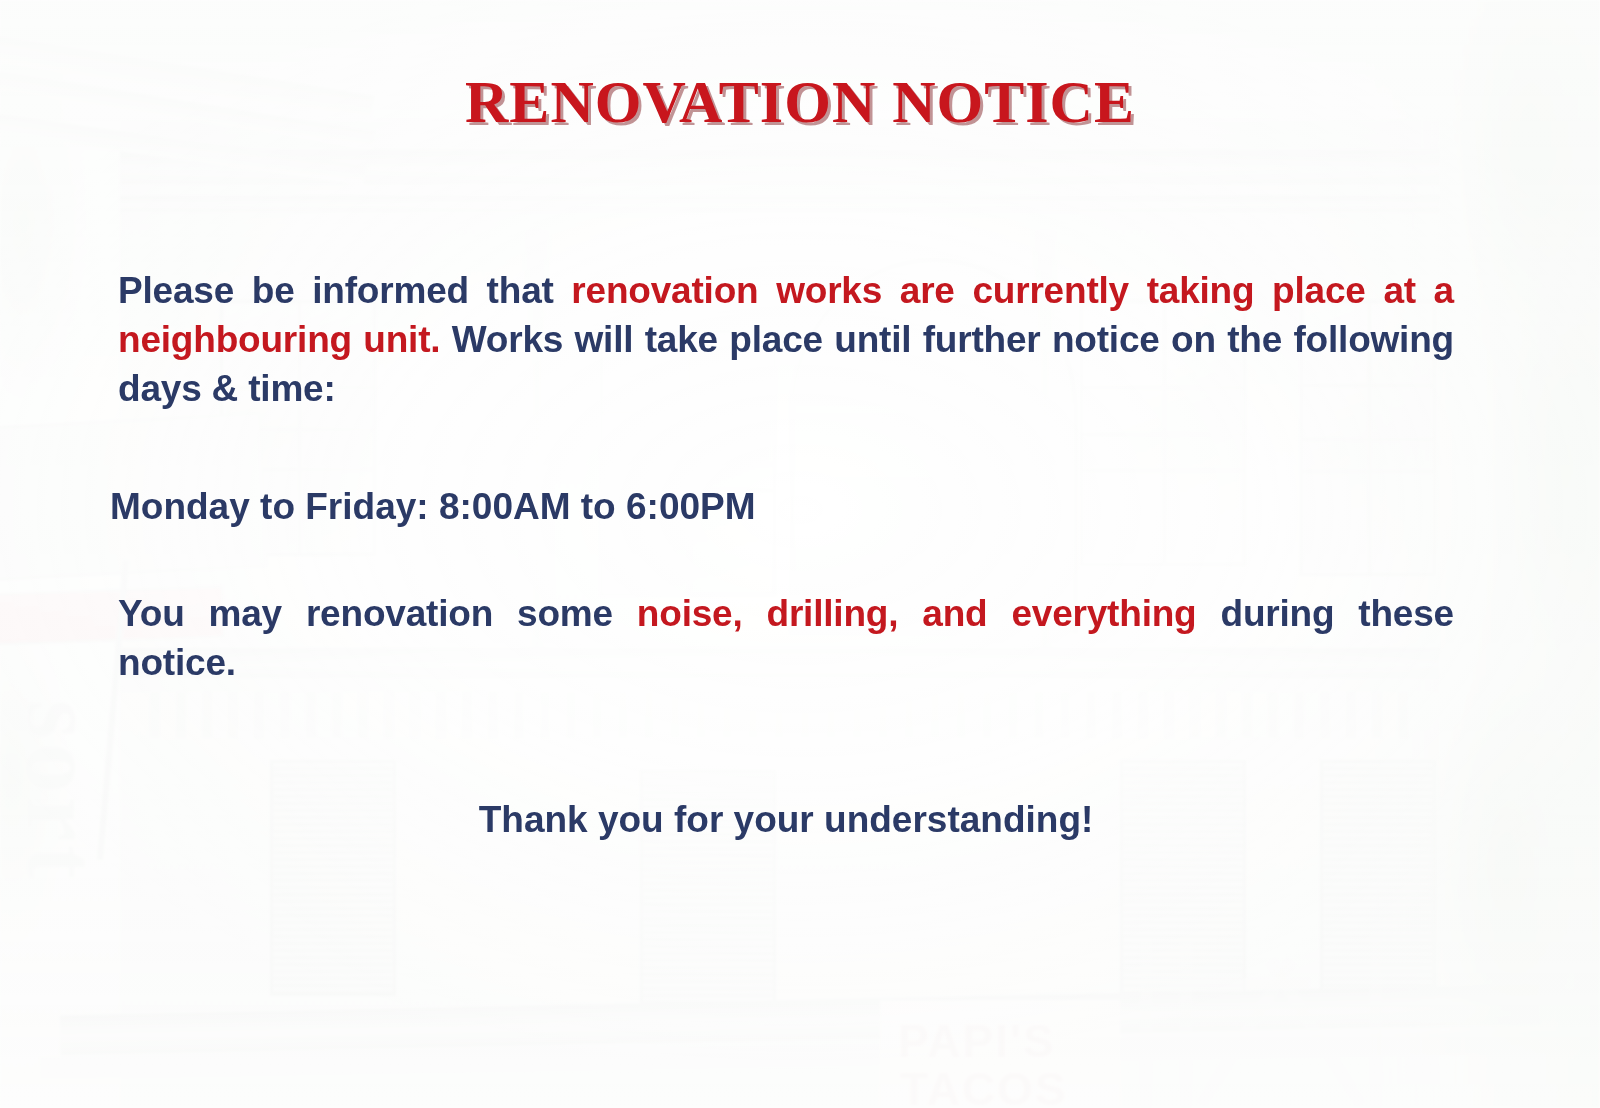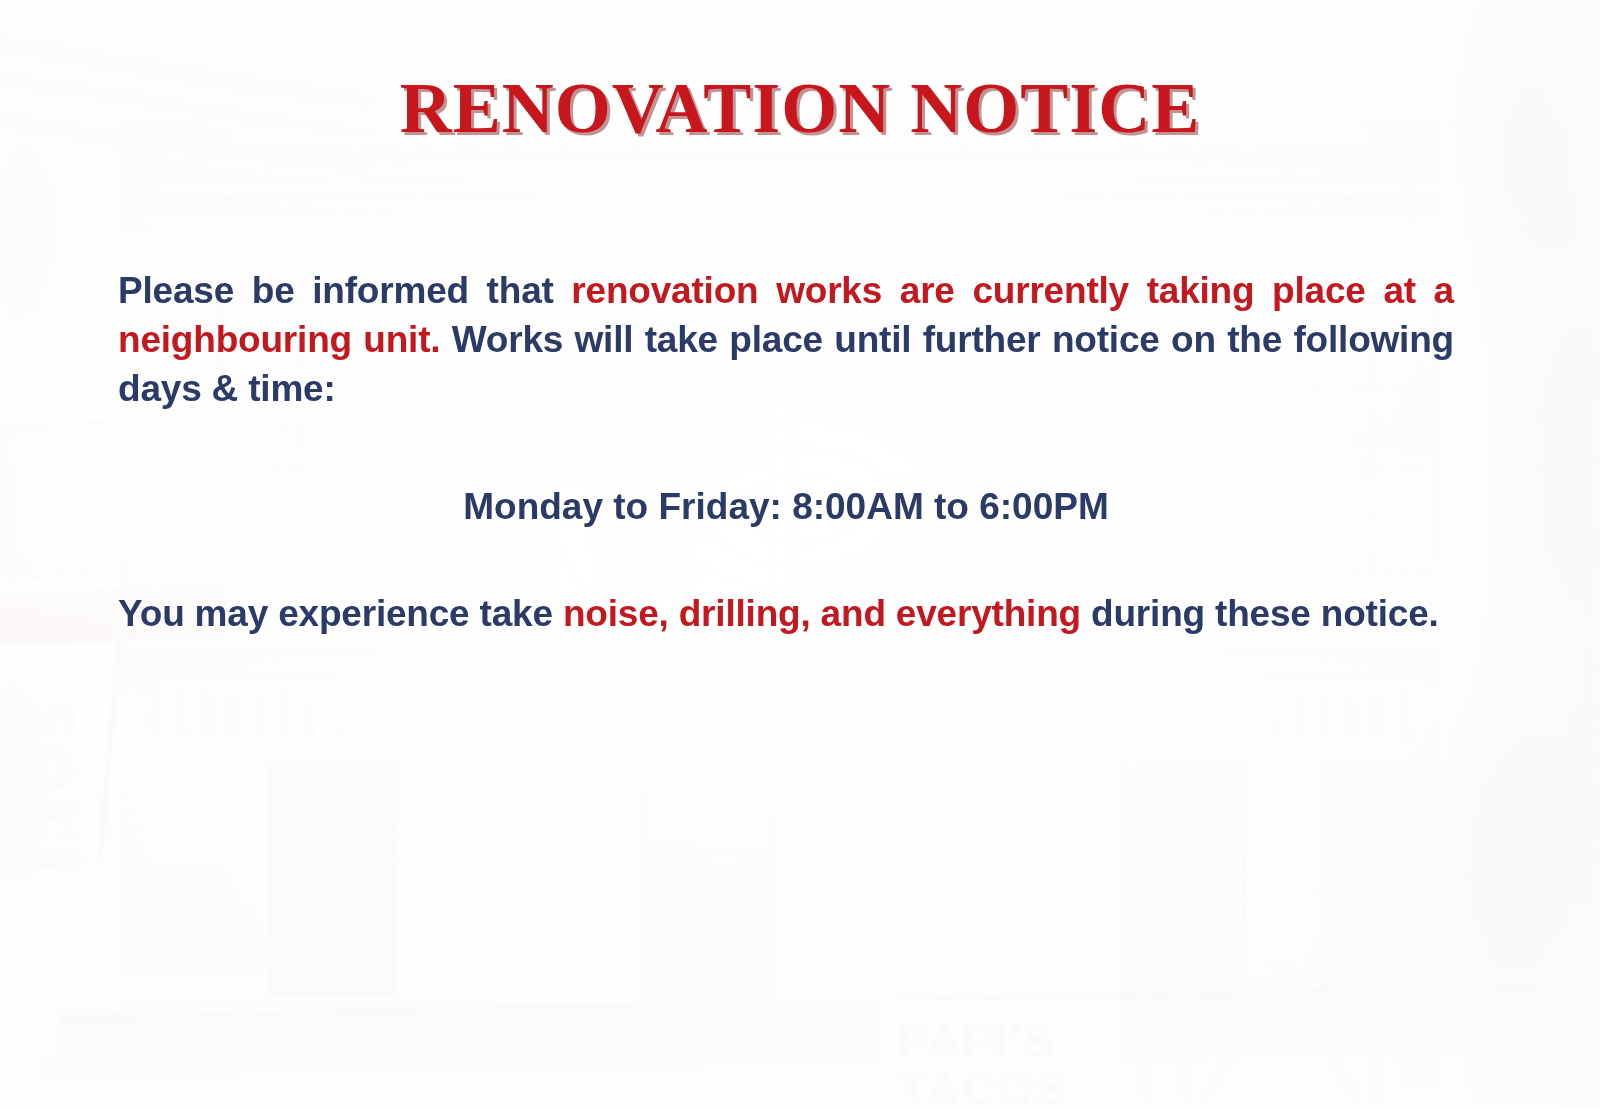--- a/index.html
+++ b/index.html
@@ -175,21 +175,21 @@
     inset: 0;
   }
 
   .notice-title {
     position: absolute;
     left: 0; top: 72px;
     width: 1600px;
     text-align: center;
     font-family: "Liberation Serif", serif;
     font-weight: 700;
-    font-size: 72px;
+    font-size: 60px;
     line-height: 1;
     letter-spacing: 1px;
     color: #c8161d;
     text-shadow: 3px 3px 0 rgba(120,18,22,.45);
   }
 
   .body-block {
     position: absolute;
     left: 110px;
     top: 258px;
@@ -206,21 +206,21 @@
     letter-spacing: -.2px;
   }
 
   p.justify { text-align: justify; text-align-last: left; }
   p.plain   { text-align: left; }
 
   .hl { color: #c4181f; }
 
   .schedule {
     margin: 0;
-    text-align: center;
+    text-align: left;
     color: #2b3a66;
     font-family: "Liberation Sans", sans-serif;
     font-weight: 700;
     font-size: 37px;
     line-height: 1.33;
   }
 
   .closing {
     margin: 0;
     text-align: center;
@@ -329,23 +329,24 @@
     <div class="body-block">
 
       <p class="para justify"><span>Please be informed that </span><span class="hl">renovation works are currently taking place at a neighbouring unit.</span><span> Works will take place until further notice on the following days &amp; time:</span></p>
 
       <div class="gap-a"></div>
 
       <p class="schedule">Monday to Friday: 8:00AM to 6:00PM</p>
 
       <div class="gap-b"></div>
 
-      <p class="para justify"><span>You may experience take </span><span class="hl">noise, drilling, and everything</span><span> during these notice.</span></p>
+      <p class="para justify"><span>You may renovation some </span><span class="hl">noise, drilling, and everything</span><span> during these notice.</span></p>
 
       <div class="gap-c"></div>
 
 
       <div class="gap-d"></div>
 
+      <p class="closing">Thank you for your understanding!</p>
 
     </div>
   </div>
 </div>
 
 </body></html>

